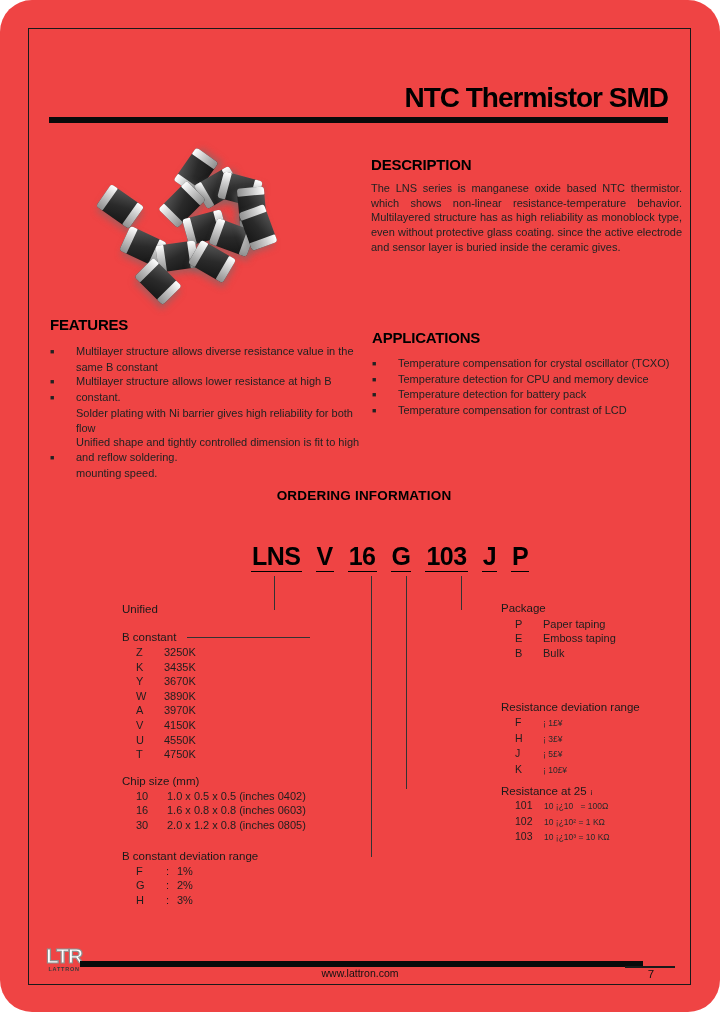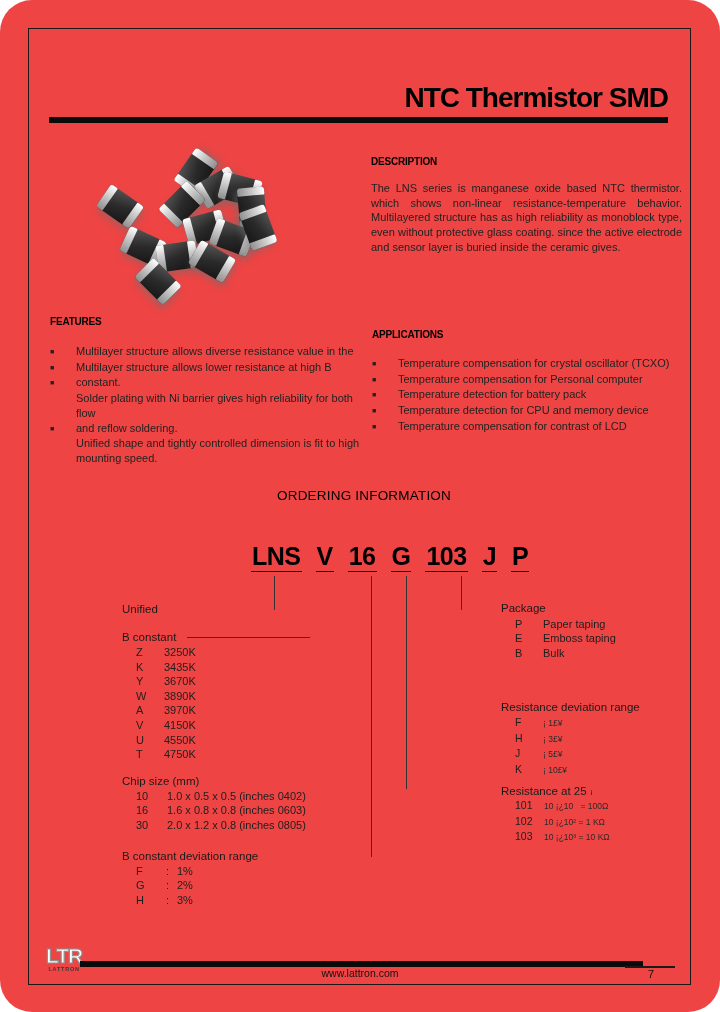--- a/index.html
+++ b/index.html
@@ -19,36 +19,36 @@
   .chips { position:absolute; left:105px; top:152px; width:175px; height:145px; }
   .chip { position:absolute; width:40px; height:27px; border-radius:3px;
           background:linear-gradient(160deg,#5a5a5a 0%,#2a2a2a 50%,#141414 100%);
           box-shadow:3px 4px 6px rgba(110,110,110,0.5); }
   .chip::before, .chip::after { content:''; position:absolute; top:0; bottom:0; width:8px;
           background:linear-gradient(180deg,#ffffff 0%,#cfcfcf 40%,#8f8f8f 100%); }
   .chip::before { left:0; border-radius:3px 1px 1px 3px; }
   .chip::after { right:0; border-radius:1px 3px 3px 1px; }
 
   
-  .sec-head { position:absolute; font-size:10px; font-weight:bold; color:#000; letter-spacing:-0.2px; }
+  .sec-head { position:absolute; font-size:15px; font-weight:bold; color:#000; letter-spacing:-0.2px; }
 
   .body-text { font-size:11px; line-height:14.7px; color:#222; }
 
   .desc-block { position:absolute; left:371px; top:181px; width:311px; }
   .desc-line { text-align:justify; text-align-last:justify; }
   .desc-line:last-child { text-align-last:left; }
 
   .bullet-list { position:absolute; width:318px; }
   .bullet-row { display:flex; }
   .bullet-cell { width:14px; font-size:7px; flex:0 0 14px; padding-top:1px; }
   .bullet-text { flex:1;padding-left:12px; }
 
   
   .ordering-head { position:absolute; left:0; width:720px; top:488px; text-align:center;
-                   font-size:13.5px; font-weight:normal; color:#000; letter-spacing:0.2px;padding-left:8px; }
+                   font-size:13.5px; font-weight:bold; color:#000; letter-spacing:0.2px;padding-left:8px; }
   .part-row { position:absolute; left:251px; top:543px; display:flex; gap:14px; }
   .part-seg { font-size:25px; line-height:26px; font-weight:bold; letter-spacing:-0.5px;
               color:#000; border-bottom:1.5px solid #000; padding:0 1px 2px 1px; }
 
   .conn { position:absolute; background:#333; }
 
   .ord-label { position:absolute; font-size:11.5px; color:#1a1a1a; white-space:nowrap; }
 
   .kv-list { position:absolute; }
   .kv-row { display:flex; align-items:baseline; }
@@ -111,73 +111,73 @@
     </div>
 
   <div class="sec-head" style="left:50px;top:316px">FEATURES</div>
   <div class="bullet-list body-text" style="left:50px;top:344px">
 
       <div class="bullet-row">
         <span class="bullet-cell">■</span>
         <span class="bullet-text">Multilayer structure allows diverse resistance value in the</span>
       </div>
 
+      <div class="bullet-row">
+        <span class="bullet-cell"></span>
+        <span class="bullet-text">same B constant</span>
+      </div>
 
       <div class="bullet-row">
         <span class="bullet-cell">■</span>
         <span class="bullet-text">Multilayer structure allows lower resistance at high B</span>
       </div>
 
       <div class="bullet-row">
         <span class="bullet-cell">■</span>
         <span class="bullet-text">constant.</span>
       </div>
 
       <div class="bullet-row">
         <span class="bullet-cell"></span>
         <span class="bullet-text">Solder plating with Ni barrier gives high reliability for both flow</span>
       </div>
 
       <div class="bullet-row">
-        <span class="bullet-cell">■</span>
-        <span class="bullet-text">and reflow soldering.</span>
-      </div>
-
-      <div class="bullet-row">
         <span class="bullet-cell"></span>
         <span class="bullet-text">Unified shape and tightly controlled dimension is fit to high</span>
       </div>
 
       <div class="bullet-row">
+        <span class="bullet-cell">■</span>
+        <span class="bullet-text">and reflow soldering.</span>
+      </div>
+
+      <div class="bullet-row">
         <span class="bullet-cell"></span>
         <span class="bullet-text">mounting speed.</span>
       </div>
     </div>
 
   <div class="sec-head" style="left:372px;top:329px">APPLICATIONS</div>
   <div class="bullet-list body-text" style="left:372px;top:356px">
 
       <div class="bullet-row">
         <span class="bullet-cell">■</span>
         <span class="bullet-text">Temperature compensation for crystal oscillator (TCXO)</span>
       </div>
 
-      <div class="bullet-row">
-        <span class="bullet-cell">■</span>
-        <span class="bullet-text">Temperature compensation for Personal computer</span>
+
+      <div class="bullet-row">
+        <span class="bullet-cell">■</span>
+        <span class="bullet-text">Temperature detection for CPU and memory device</span>
       </div>
 
       <div class="bullet-row">
         <span class="bullet-cell">■</span>
         <span class="bullet-text">Temperature detection for battery pack</span>
-      </div>
-
-      <div class="bullet-row">
-        <span class="bullet-cell">■</span>
-        <span class="bullet-text">Temperature detection for CPU and memory device</span>
       </div>
 
       <div class="bullet-row">
         <span class="bullet-cell">■</span>
         <span class="bullet-text">Temperature compensation for contrast of LCD</span>
       </div>
     </div>
 
   <div class="ordering-head">ORDERING INFORMATION</div>
 

